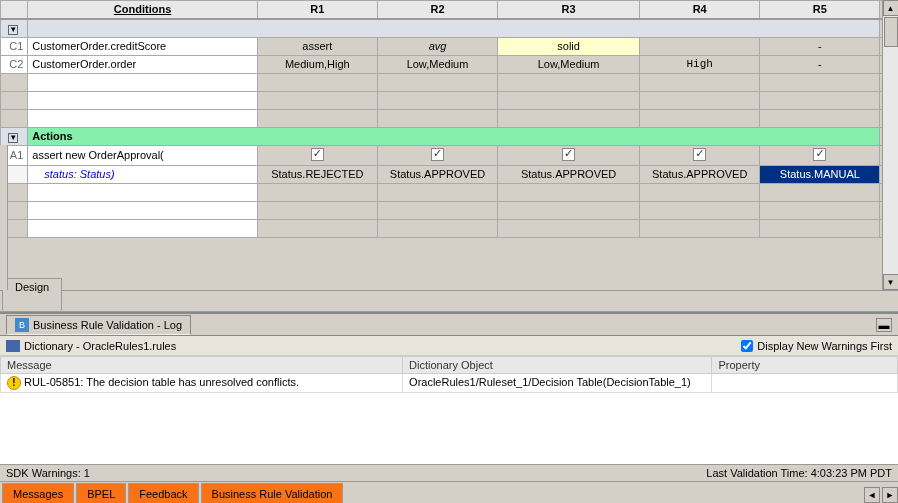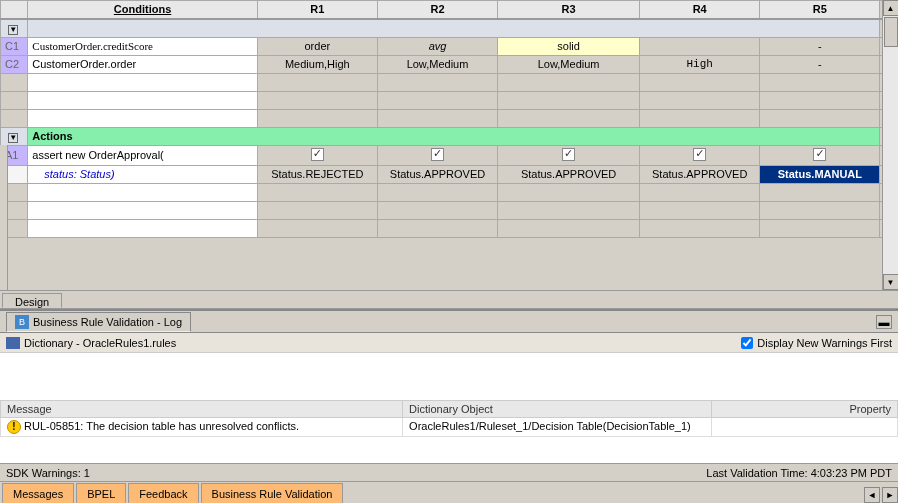--- a/index.html
+++ b/index.html
@@ -19,22 +19,22 @@
 
     .dt-header-row th {
       background: #e8e8e8;
       font-weight: bold;
       text-align: center;
       border-bottom: 2px solid #999;
     }
 
     .row-index {
       color: #666;
-      text-align: left;
-      background: #c4b5fd;
+      text-align: right;
+      background: #ffffff;
       width: 25px;
     }
 
     .checkbox-cell {
       text-align: center;
     }
 
     .cb-checked {
       display: inline-block;
       width: 13px;
@@ -64,21 +64,21 @@
     }
 
     .design-tab {
       background: #d4d0c8;
       border: 1px solid #999;
       border-bottom: 1px solid #d4d0c8;
       padding: 2px 12px;
       cursor: pointer;
       font-size: 11px;
       margin-right: 2px;
-      height: 15px;
+      height: 33px;
     }
 
     
     .validation-panel {
       background: #f0f0e8;
       border-top: 2px solid #888;
       height: 182px;
       display: flex;
       flex-direction: column;
     }
@@ -153,21 +153,20 @@
 
     .validation-table {
       flex: 1;
       overflow: auto;
       background: #fff;
     }
 
     .val-table {
       width: 100%;
       border-collapse: collapse;
-      margin-top: 47px;
     }
 
     .val-table th {
       background: #e8e8e8;
       border: 1px solid #ccc;
       padding: 2px 6px;
       text-align: left;
       font-weight: normal;
       color: #333;
     }
@@ -207,21 +206,21 @@
     .bottom-tab-bar {
       background: #d4d0c8;
       border-top: 1px solid #999;
       padding: 2px 0 0 2px;
       height: 22px;
       display: flex;
       align-items: flex-end;
     }
 
     .bottom-tab {
-      background: #fdba74;
+      background: #f97316;
       border: 1px solid #999;
       border-bottom: none;
       padding: 2px 10px;
       cursor: pointer;
       font-size: 11px;
       margin-right: 2px;
       height: 20px;
       display: flex;
       align-items: center;
       gap: 4px;
@@ -333,22 +332,22 @@
         <tr>
           <td style="background:#dce0e8; text-align:center;">
             <span class="section-toggle">▼</span>
           </td>
           <td colspan="6" style="background:#dce0e8; font-weight:bold;"></td>
           <td style="background:#d4d0c8;"></td>
         </tr>
 
         <tr>
           <td class="row-index">C1</td>
-          <td style="background:#fff; padding-left:4px;font-family:Liberation Serif, serif;">CustomerOrder.creditScore</td>
-          <td style="text-align:center;">order</td>
+          <td style="background:#fff; padding-left:4px;">CustomerOrder.creditScore</td>
+          <td style="text-align:center;">assert</td>
           <td style="text-align:center;font-style:italic;">avg</td>
           <td style="text-align:center; background:#ffffcc;">solid</td>
           <td style="text-align:center;"></td>
           <td style="text-align:center;">-</td>
           <td style="background:#d4d0c8;"></td>
         </tr>
 
         <tr>
           <td class="row-index">C2</td>
           <td style="background:#fff; padding-left:4px;">CustomerOrder.order</td>
@@ -411,21 +410,21 @@
           <td style="background:#d4d0c8;"></td>
         </tr>
 
         <tr>
           <td style="background:#f5f5f5;"></td>
           <td style="background:#fff; padding-left:16px; color:#0000cc; font-style:italic;">status: Status)</td>
           <td style="text-align:center;">Status.REJECTED</td>
           <td style="text-align:center;">Status.APPROVED</td>
           <td style="text-align:center;">Status.APPROVED</td>
           <td style="text-align:center;">Status.APPROVED</td>
-          <td style="text-align:center; background:#003082; color:#fff; font-weight:bold;">Status.MANUAL</td>
+          <td style="text-align:center; background:#003082; color:#fff; font-weight:normal;">Status.MANUAL</td>
           <td style="background:#d4d0c8;"></td>
         </tr>
 
         <tr style="height:18px;">
           <td></td>
             <td style="background:#fff;"></td>
             <td></td>
             <td></td>
             <td></td>
             <td></td>
@@ -496,21 +495,21 @@
         <span>Display New Warnings First</span>
       </div>
     </div>
 
     <div class="validation-table">
       <table class="val-table">
         <thead>
           <tr>
             <th style="width:390px;">Message</th>
             <th style="width:300px;">Dictionary Object</th>
-            <th style="width:180px;text-align:right;">Property</th>
+            <th style="width:180px;">Property</th>
           </tr>
         </thead>
         <tbody>
           <tr>
             <td>
               <span class="warning-icon">!</span>
               <span>RUL-05851: The decision table has unresolved conflicts.</span>
             </td>
             <td>OracleRules1/Ruleset_1/Decision Table(DecisionTable_1)</td>
             <td></td>

